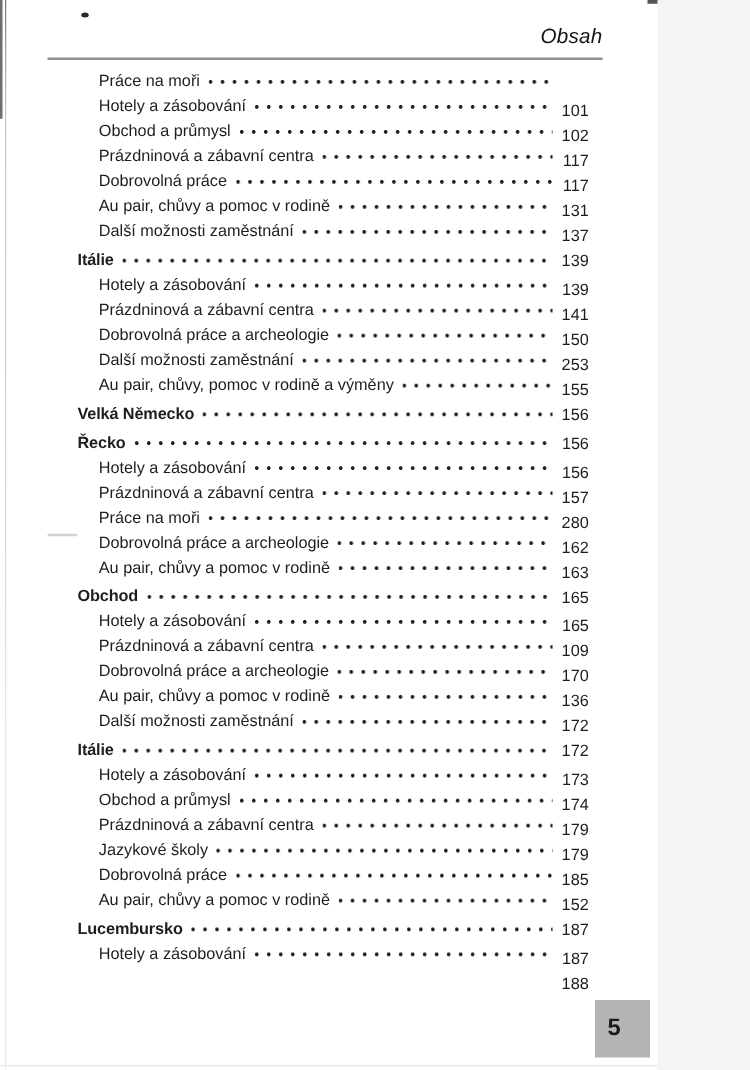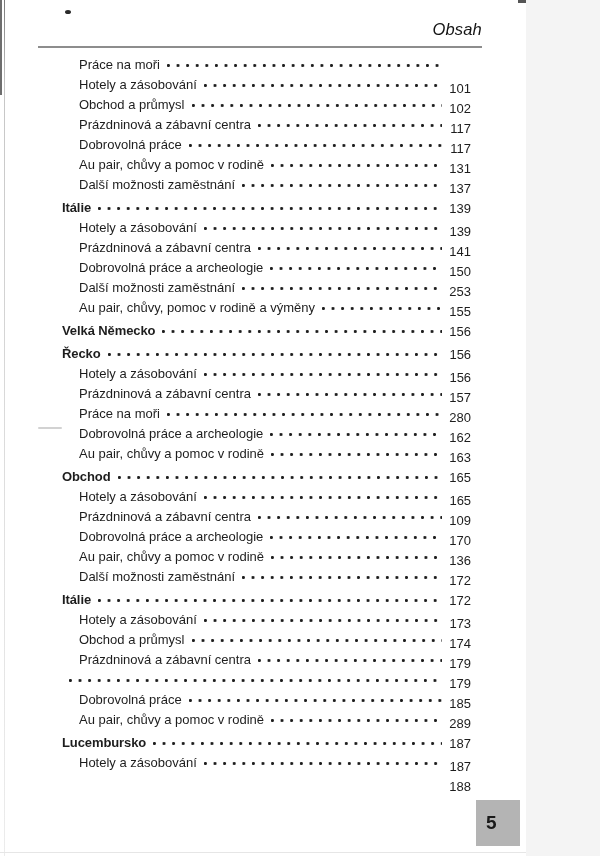--- a/index.html
+++ b/index.html
@@ -264,27 +264,28 @@
         <span class="label">Obchod a průmysl</span>
         <span class="dots"></span>
         <span class="pagenum">179</span>
       </div>
       <div class="row">
         <span class="label">Prázdninová a zábavní centra</span>
         <span class="dots"></span>
         <span class="pagenum">179</span>
       </div>
       <div class="row">
+        <span class="label">Jazykové školy</span>
         <span class="dots"></span>
         <span class="pagenum">185</span>
       </div>
       <div class="row">
         <span class="label">Dobrovolná práce</span>
         <span class="dots"></span>
-        <span class="pagenum">289</span>
+        <span class="pagenum">152</span>
       </div>
       <div class="row">
         <span class="label">Au pair, chůvy a pomoc v rodině</span>
         <span class="dots"></span>
         <span class="pagenum">187</span>
       </div>
       <div class="row bold">
         <span class="label">Lucembursko</span>
         <span class="dots"></span>
         <span class="pagenum">187</span>

